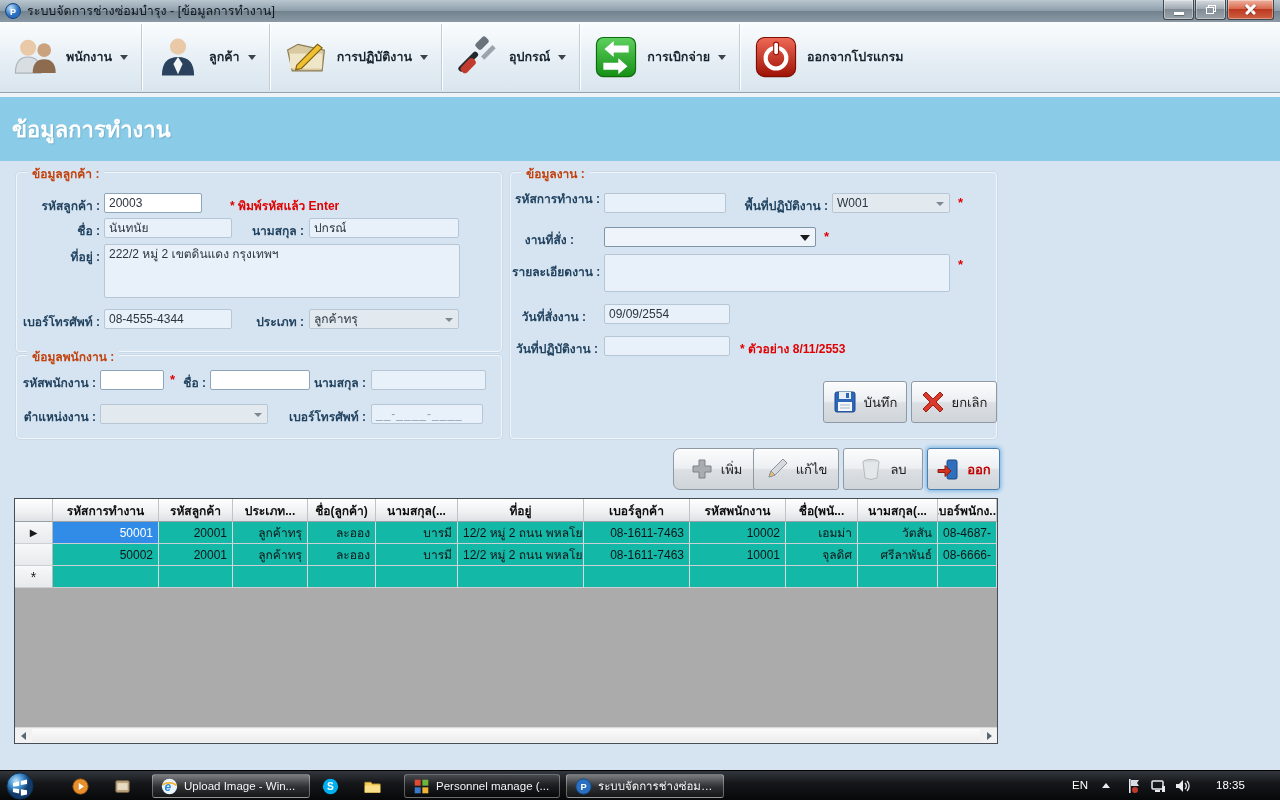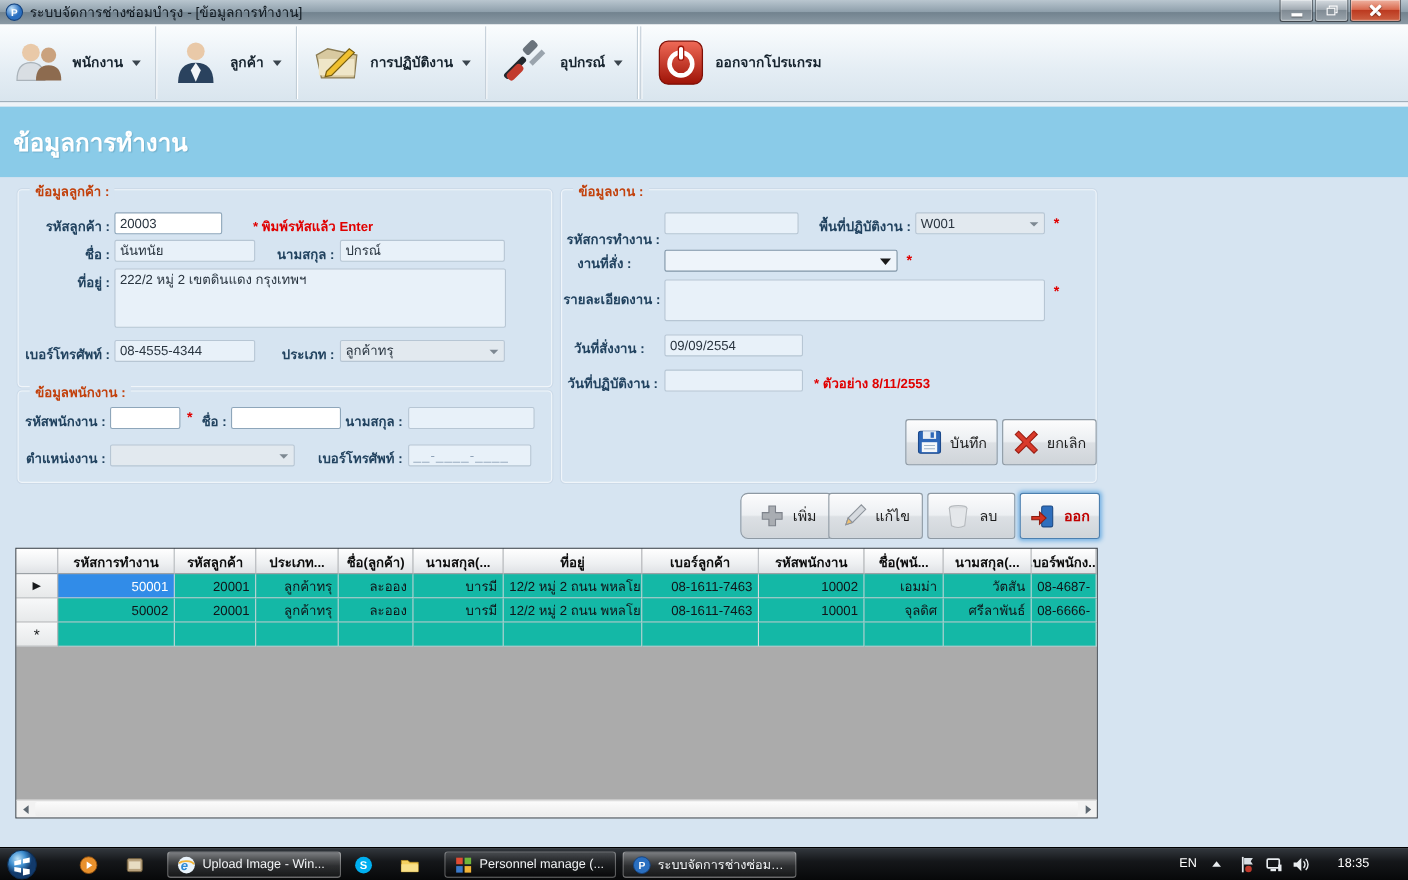--- a/index.html
+++ b/index.html
@@ -191,20 +191,37 @@
             <rect x="20" y="2" width="7" height="12" rx="2" transform="rotate(45 23.5 8)" fill="#6a737c"></rect>
             <rect x="9" y="13" width="5" height="22" rx="2" transform="rotate(45 11.5 24)" fill="#22282e"></rect>
             <rect x="22" y="14" width="14" height="4" transform="rotate(-45 29 16)" fill="#9aa4ad"></rect>
             <rect x="4" y="24" width="15" height="7" rx="3" transform="rotate(-45 11.5 27.5)" fill="#c23b2e"></rect>
           </svg>
       </span>
       <span class="tlabel">อุปกรณ์</span>
       <span class="caret"></span>
     </div>
     <div class="tsep"></div>
+    <div class="titem">
+      <span class="tico">
+        <svg viewBox="0 0 40 40">
+            <defs>
+              <linearGradient id="grn" x1="0" y1="0" x2="0" y2="1">
+                <stop offset="0%" stop-color="#5ed05e"></stop>
+                <stop offset="100%" stop-color="#159015"></stop>
+              </linearGradient>
+            </defs>
+            <rect x="3" y="3" width="34" height="34" rx="6" fill="url(#grn)" stroke="#0d6b0d"></rect>
+            <path d="M31 13 h-13 v-4 l-8 7 8 7 v-4 h13 z" fill="#fff" transform="translate(0,-3)"></path>
+            <path d="M9 24 h13 v-4 l8 7 -8 7 v-4 h-13 z" fill="#fff" transform="translate(0,1)"></path>
+          </svg>
+      </span>
+      <span class="tlabel">การเบิกจ่าย</span>
+      <span class="caret"></span>
+    </div>
     <div class="tsep"></div>
     <div class="titem">
       <span class="tico">
         <svg viewBox="0 0 40 40">
             <defs>
               <linearGradient id="redg" x1="0" y1="0" x2="0" y2="1">
                 <stop offset="0%" stop-color="#ef6a57"></stop>
                 <stop offset="100%" stop-color="#9e1206"></stop>
               </linearGradient>
             </defs>
@@ -256,21 +273,21 @@
   <div class="field combo" style="left:100px;top:404px;width:168px;">
     <span></span>
     <i class="carr"></i>
   </div>
   <span class="lab" style="left:278px;top:407px;width:88px;">เบอร์โทรศัพท์ :</span>
   <div class="field mask" style="left:371px;top:404px;width:112px;">__-____-____</div>
 
   <div class="group" style="left:510px;top:172px;width:485px;height:265px;">
     <span class="glabel">ข้อมูลงาน :</span>
   </div>
-  <span class="lab" style="left:512px;top:208px;width:88px;">รหัสการทำงาน :</span>
+  <span class="lab" style="left:512px;top:189px;width:88px;">รหัสการทำงาน :</span>
   <div class="field" style="left:604px;top:193px;width:122px;"></div>
   <span class="lab" style="left:730px;top:196px;width:98px;">พื้นที่ปฏิบัติงาน :</span>
   <div class="field combo" style="left:832px;top:193px;width:118px;">
     <span>W001</span>
     <i class="carr"></i>
   </div>
   <span class="req" style="left:958px;top:195px;">*</span>
   <span class="lab" style="left:512px;top:230px;width:62px;">งานที่สั่ง :</span>
   <div class="field combo enabled" style="left:604px;top:227px;width:212px;">
     <span></span>

